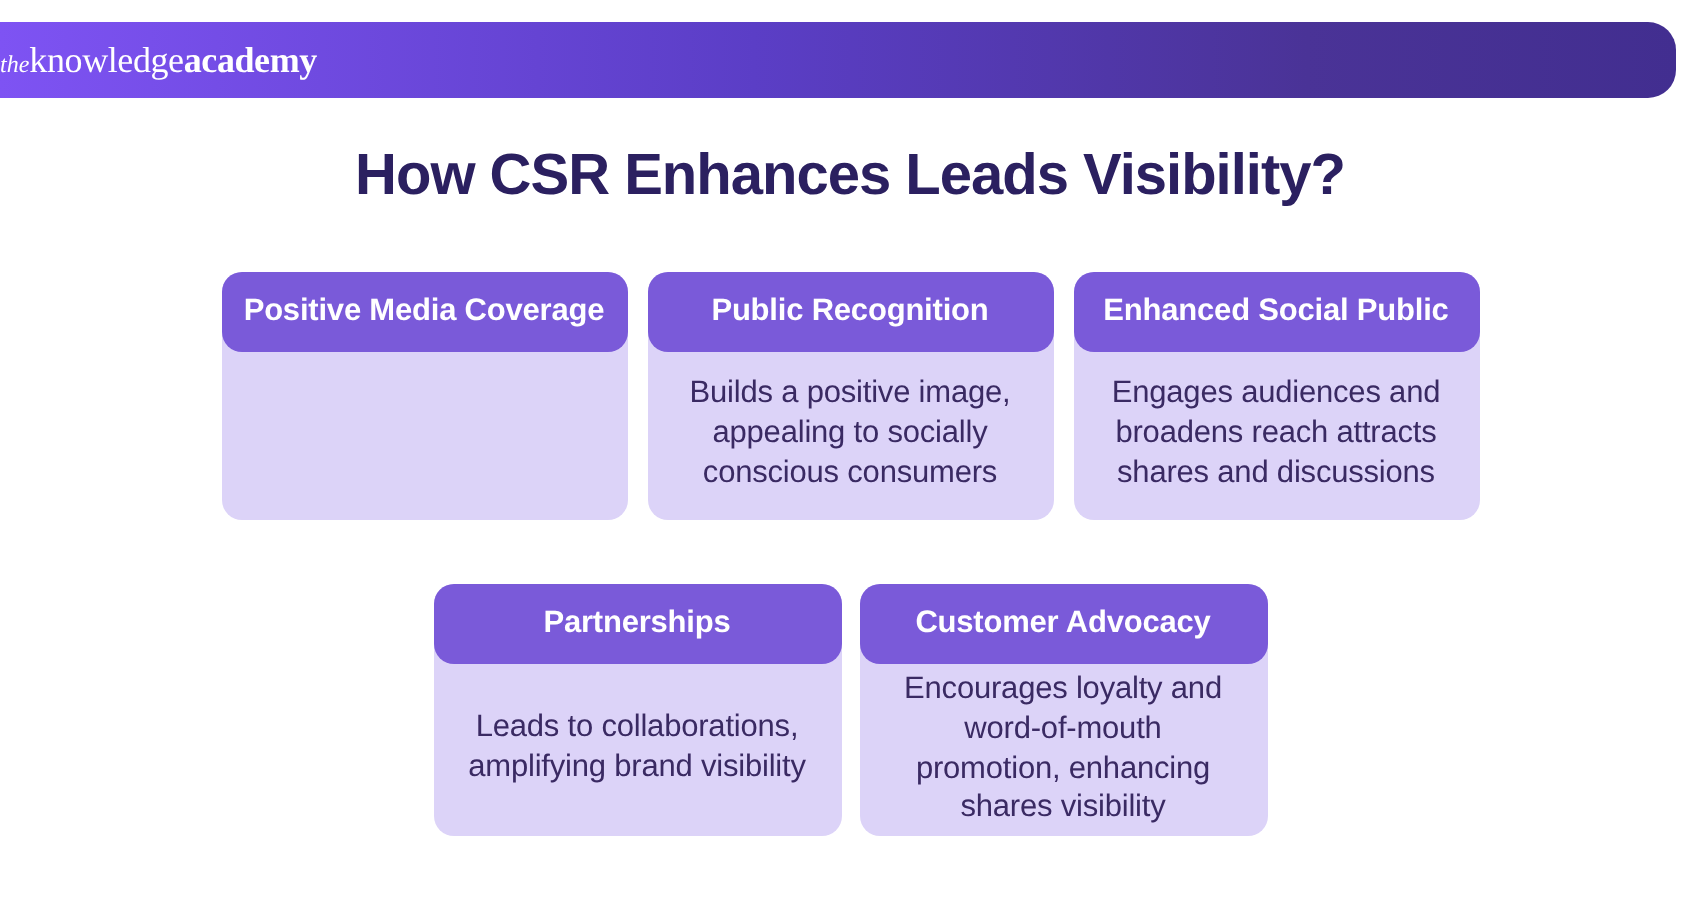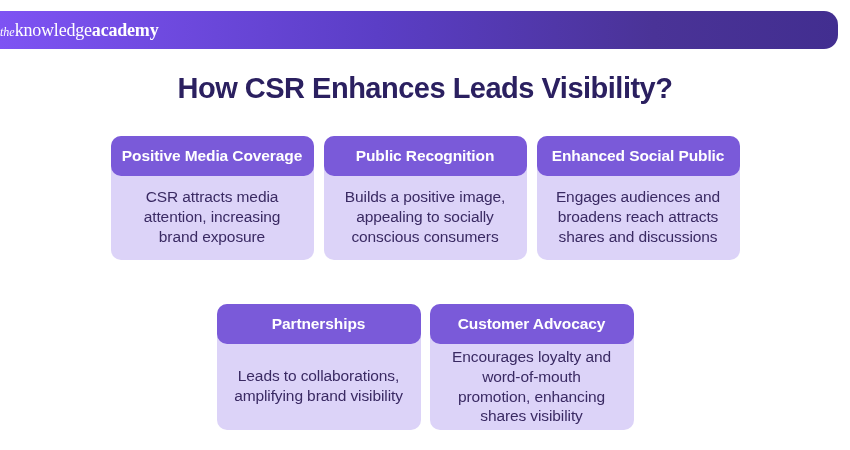--- a/index.html
+++ b/index.html
@@ -18,21 +18,21 @@
   .logo .the{font-style:italic;font-size:12px;font-weight:400;}
   .logo .knowledge{font-size:18px;font-weight:400;letter-spacing:-0.2px;}
   .logo .academy{font-size:18px;font-weight:700;letter-spacing:-0.2px;}
   .page-title{
     position:absolute;top:72px;left:0;width:100%;
     text-align:center;font-size:29px;font-weight:700;
     color:var(--title-text);letter-spacing:-0.5px;
   }
   .row{position:absolute;left:0;width:100%;display:flex;justify-content:center;}
   .row-1{top:136px;gap:10px;}
-  .row-2{top:304px;gap:9px;}
+  .row-2{top:292px;gap:9px;}
   .card{
     background:var(--card-body-bg);border-radius:10px;
     display:flex;flex-direction:column;box-sizing:border-box;
   }
   .row-1 .card{width:203px;height:124px;}
   .row-2 .card{width:204px;height:126px;}
   .card-header{
     height:40px;flex:0 0 40px;border-radius:10px;
     background:var(--card-header-bg);color:var(--card-header-text);
     display:flex;align-items:center;justify-content:center;
@@ -54,23 +54,20 @@
     <div class="logo">
       <span class="the">the</span><span class="knowledge">knowledge</span><span class="academy">academy</span>
     </div>
   </div>
 
   <h1 class="page-title" style="margin:0;">How CSR Enhances Leads Visibility?</h1>
 
   <div class="row row-1">
     <div class="card">
       <div class="card-header">Positive Media Coverage</div>
-      <div class="card-body">CSR attracts media
-attention, increasing
-brand exposure</div>
     </div>
     <div class="card">
       <div class="card-header">Public Recognition</div>
       <div class="card-body">Builds a positive image,
 appealing to socially
 conscious consumers</div>
     </div>
     <div class="card">
       <div class="card-header">Enhanced Social Public</div>
       <div class="card-body">Engages audiences and

